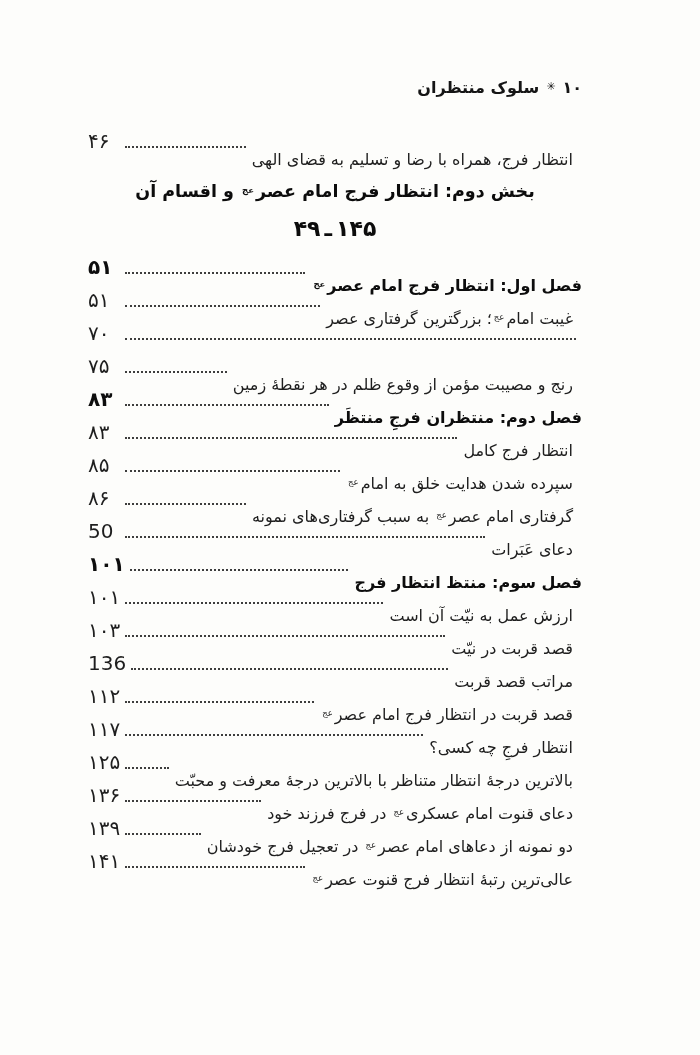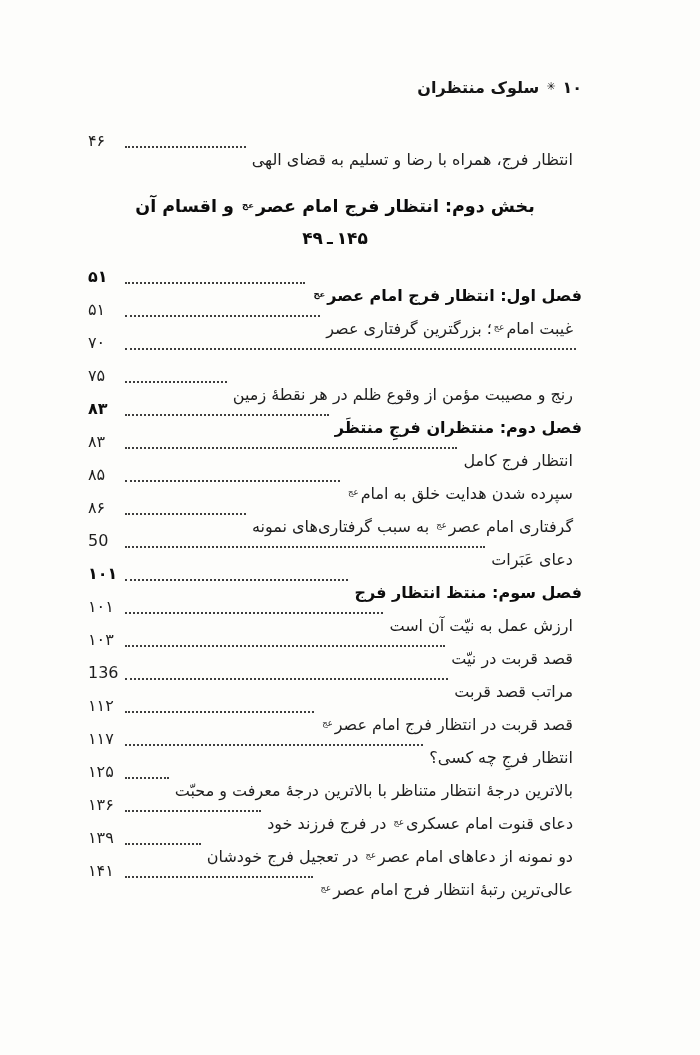--- a/index.html
+++ b/index.html
@@ -52,44 +52,44 @@
     flex: 1 1 auto;
     min-width: 10px;
     height: 13px;
     border-bottom: 2px dotted #3d3d3d;
     margin: 0 6px 0 5px;
   }
   .page-num {
     min-width: 32px;
     text-align: left;
     direction: ltr;
-    font-size: 16px;
+    font-size: 20px;
   }
   .intro-row { margin-top: 24px; }
   
   .section-heading {
-    margin-top: 34px;
+    margin-top: 24px;
     height: 30px;
-    line-height: 30px;
+    line-height: 20px;
     text-align: center;
     font-weight: bold;
     font-size: 17.5px;
     color: #0c0c0c;
     white-space: nowrap;
   }
   .section-range {
     margin-top: 4px;
     height: 26px;
     display: flex;
     direction: ltr;
     justify-content: center;
     align-items: center;
     gap: 4px;
     font-weight: bold;
-    font-size: 17px;
+    font-size: 22px;
     color: #0c0c0c;
   }
   .rows-wrap { margin-top: 9px; }
   
   .honorific {
     display: inline-block;
     font-size: 8.5px;
     transform: translateY(-4px);
     margin: 0 2px;
   }
@@ -224,20 +224,20 @@
     <span class="page-num">۱۳۶</span>
   </div>
 
   <div class="toc-row sub">
     <span class="row-title"><span class="t-before">دو نمونه از دعاهای امام عصر</span><span class="honorific">عج</span><span class="t-after"> در تعجیل فرج خودشان</span></span>
     <span class="dots"></span>
     <span class="page-num">۱۳۹</span>
   </div>
 
   <div class="toc-row sub">
-    <span class="row-title"><span class="t-before">عالی‌ترین رتبهٔ انتظار فرج امام عصر</span><span class="honorific">عج</span></span>
+    <span class="row-title"><span class="t-before">عالی‌ترین رتبهٔ انتظار فرج قنوت عصر</span><span class="honorific">عج</span></span>
     <span class="dots"></span>
     <span class="page-num">۱۴۱</span>
   </div>
 </div>
 
   </div>
 </div>
 
 </body></html>

